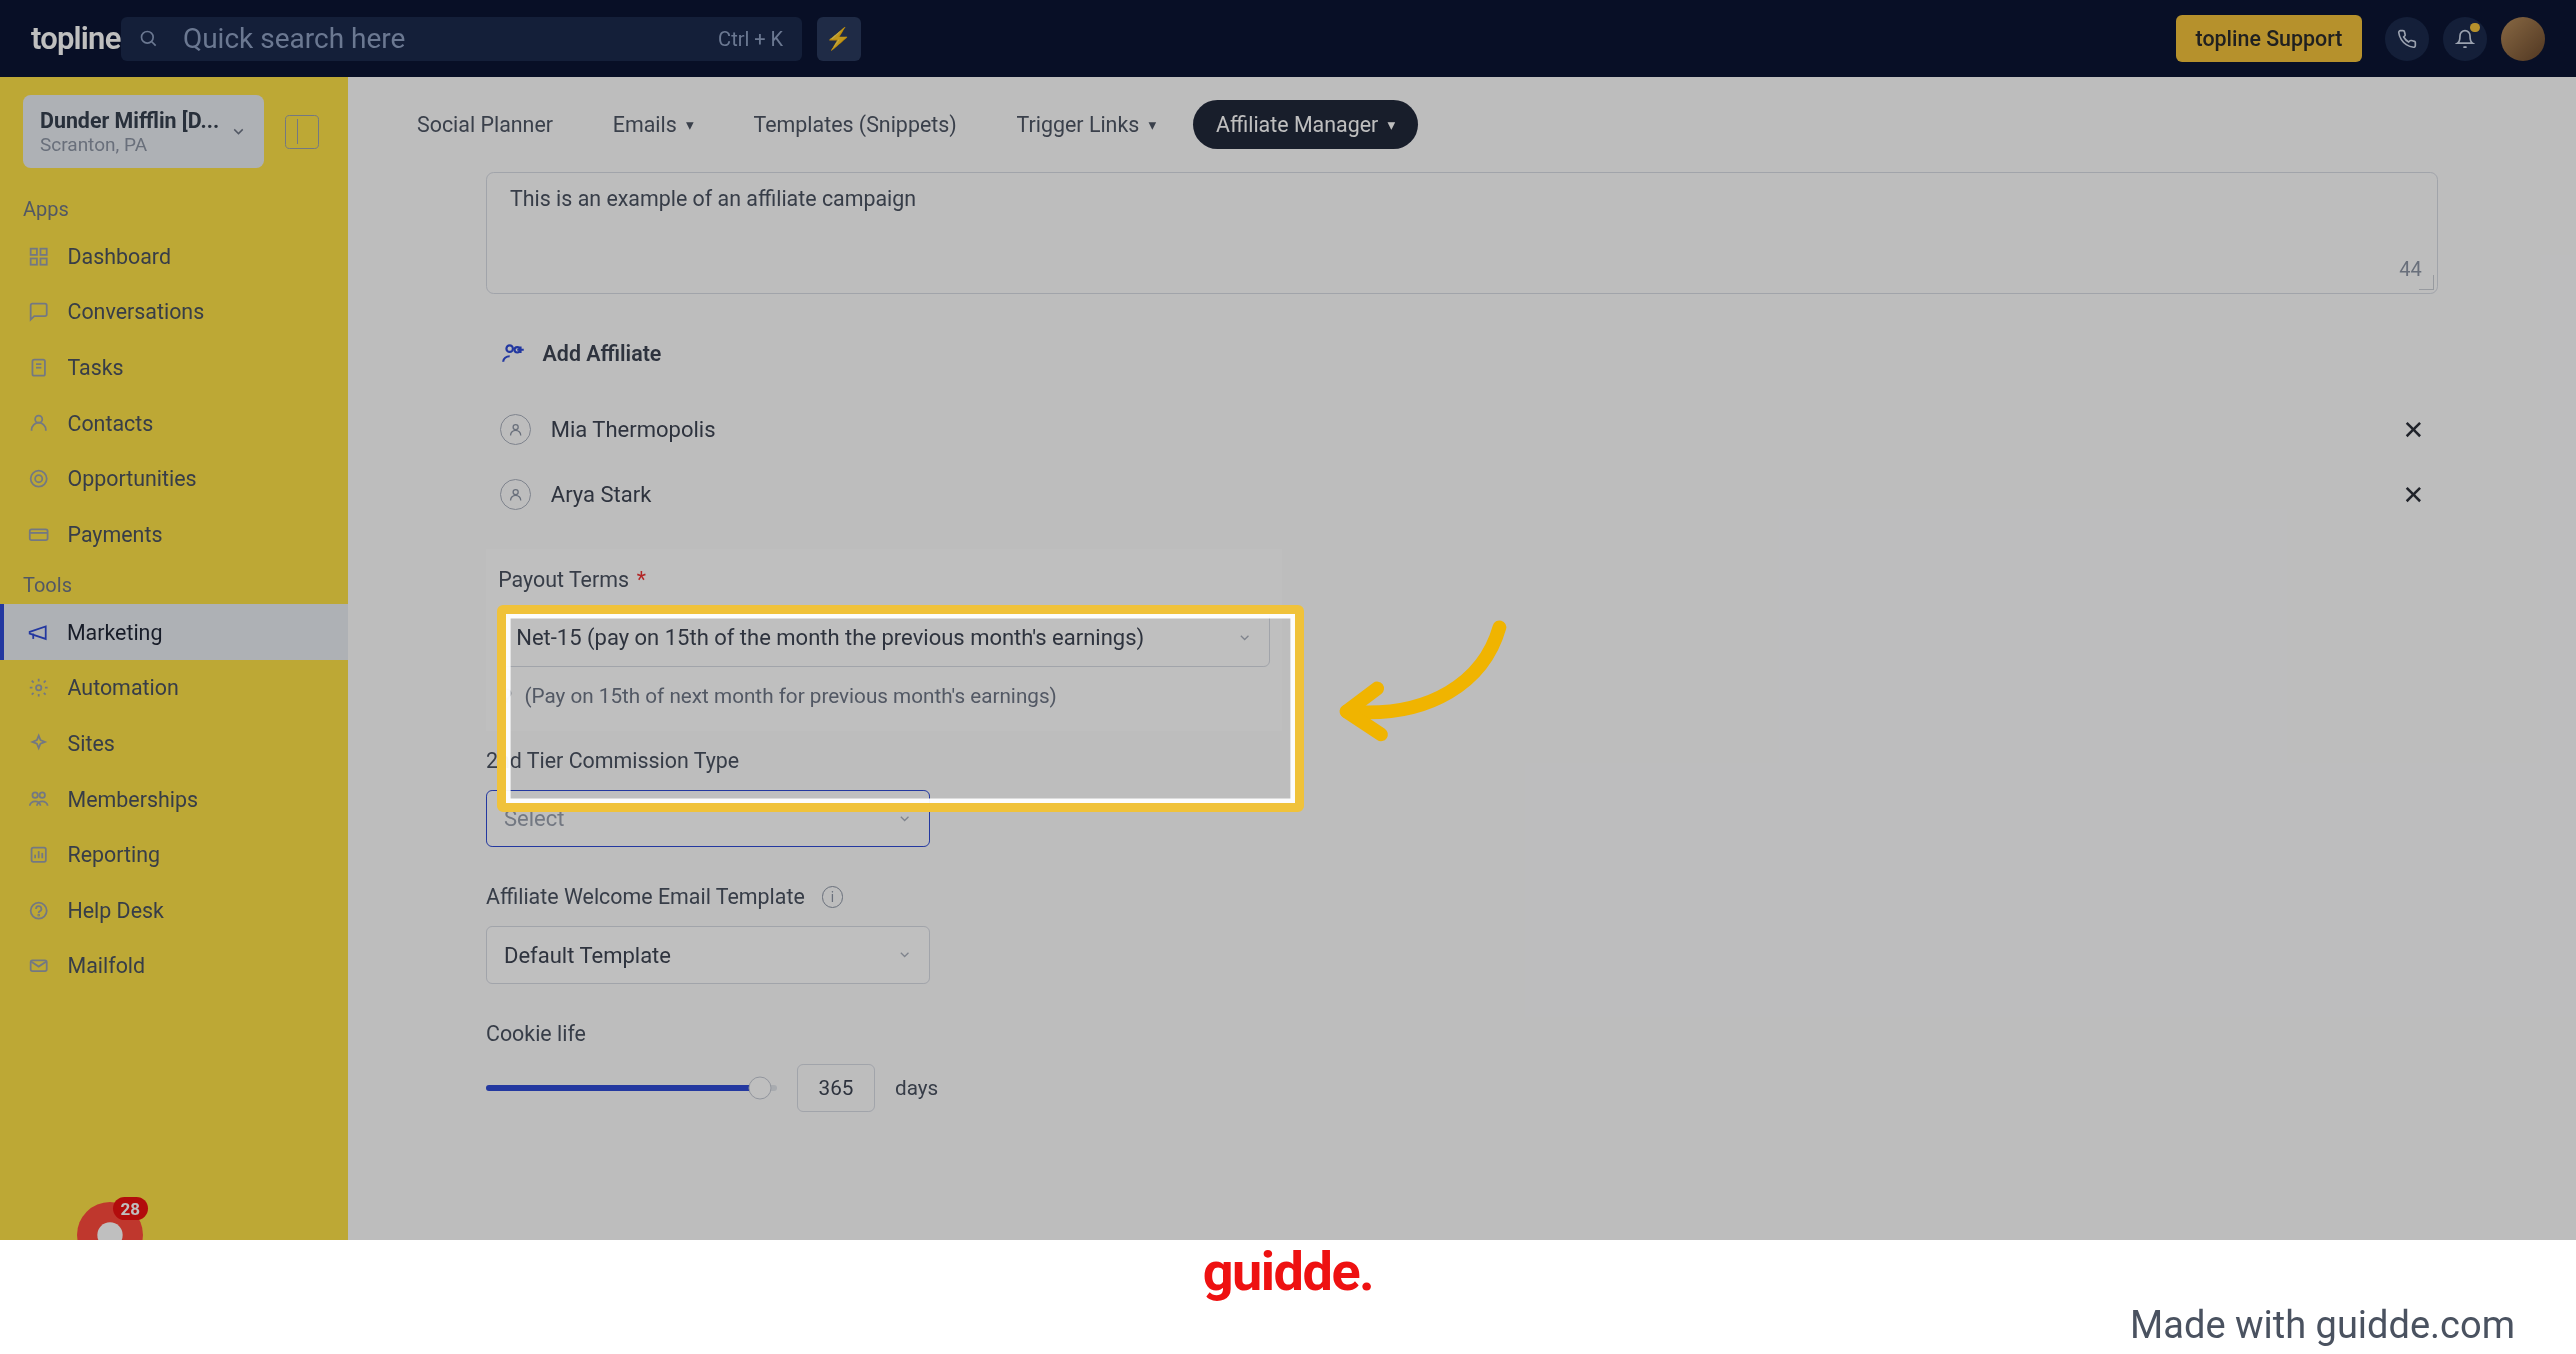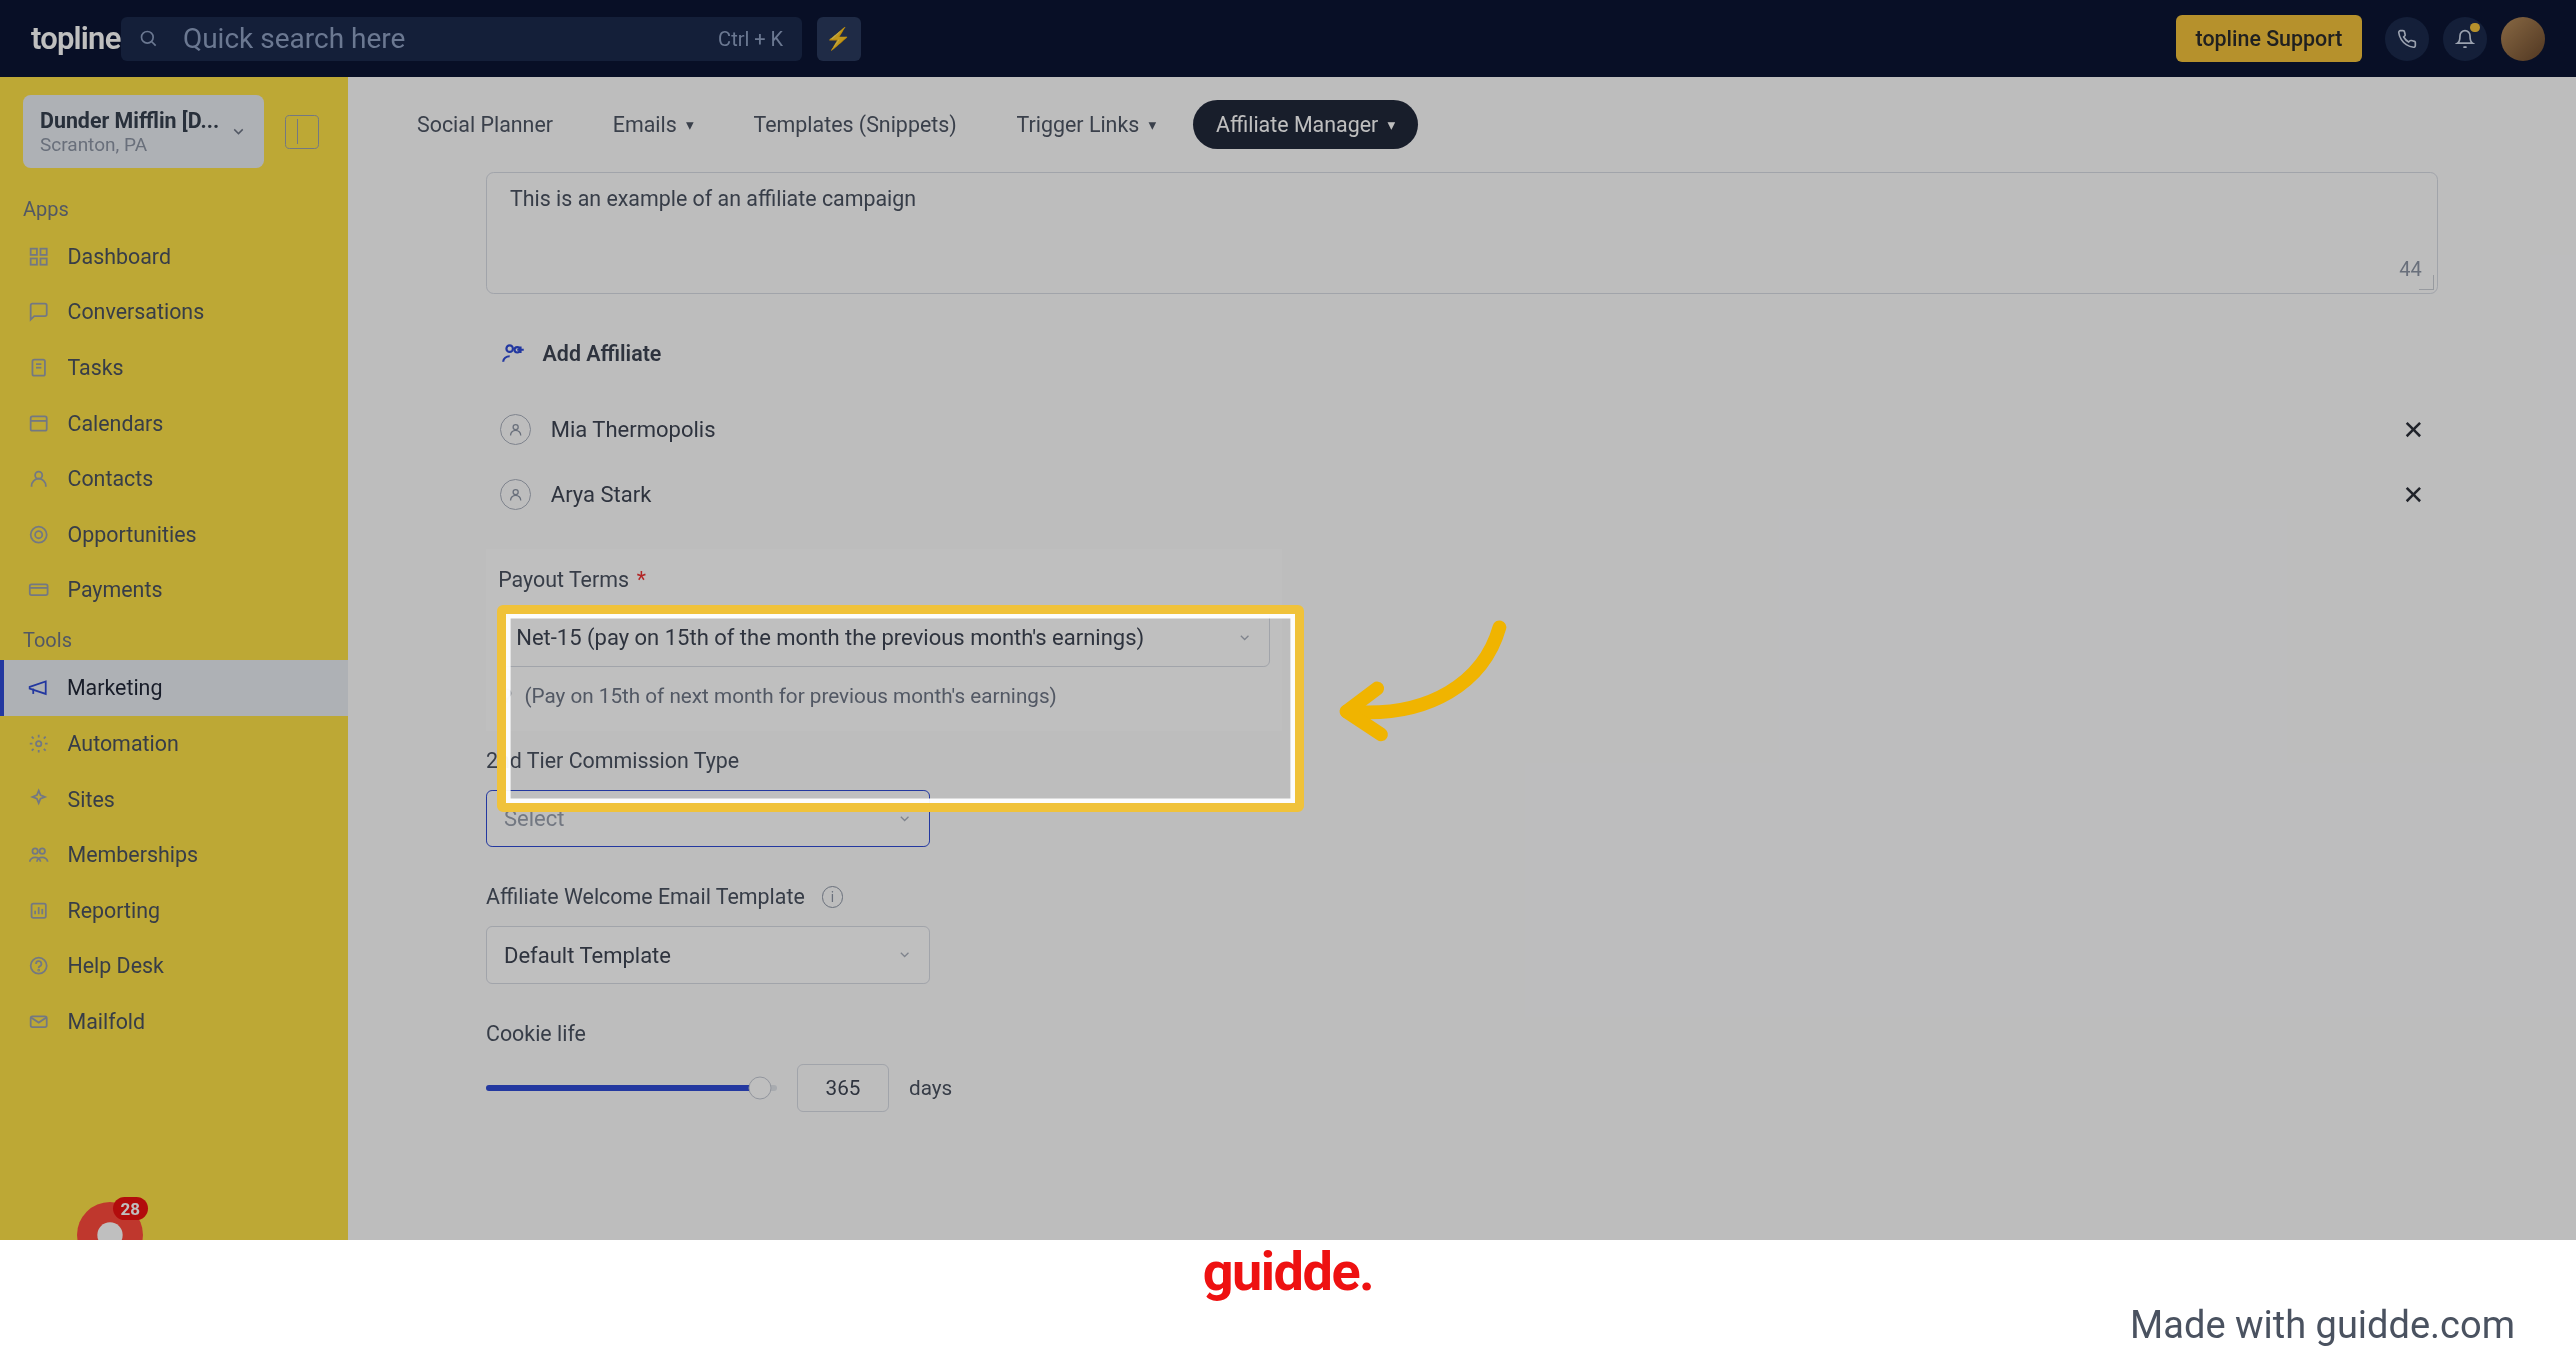--- a/index.html
+++ b/index.html
@@ -78,21 +78,21 @@
   .field-block { margin-top: 23px; }
   .select-box.hover { border: 1.5px solid #2f4bd6; width: 444px; }
   .placeholder-txt { color:#9aa1ae; }
   .select-box.plain { width: 444px; }
   .info-icon { width:21.4px; height:21.4px; border:1.5px solid #8c95a4; border-radius:50%; display:inline-flex; align-items:center; justify-content:center; font-size:13.8px; color:#8c95a4; margin-left:9.2px; }
 
   .slider-row { display:flex; align-items:center; gap:20px; margin-top: 18.4px; }
   .slider-track { position:relative; flex: 0 0 291px; height: 6.1px; background:#e1e4ea; border-radius: 3.1px; }
   .slider-fill { position:absolute; left:0; top:0; bottom:0; width: 94%; background:#2f4bd6; border-radius:3.1px; }
   .slider-thumb { position:absolute; top:50%; left:94%; transform:translate(-50%,-50%); width:23px; height:23px; background:#fff; border:1.5px solid #c3c8d2; border-radius:50%; }
-  .days-input { border:1.5px solid #d7dbe3; border-radius:6.1px; padding: 10.7px 17px; font-size:20.7px; color:#3e4553; width:92px; text-align:center; }
+  .days-input { border:1.5px solid #d7dbe3; border-radius:6.1px; padding: 10.7px 17px; font-size:20.7px; color:#3e4553; width:78px; text-align:center; }
   .days-label { font-size:20.7px; color:#4a5260; }
 
   
   .footer { position: absolute; left:0; right:0; bottom:0; height: 115px; background:#fff; display:flex; align-items:center; padding: 0 61px; z-index: 70; flex-direction: column; }
   .guidde-logo { font-size: 54px; font-weight: 700; color:#e11; letter-spacing:-1.5px; }
   .made-with { margin-left:auto; font-size: 38px; color:#4a5260; }
 
   svg { display:block; }
 </style>
 </head>
@@ -175,29 +175,20 @@
   </div>
   <div class="nav-item">
     <span class="nav-icon">
           <svg width="21.4" height="21.4" viewBox="0 0 24 24" fill="none" stroke="currentColor" stroke-width="2">
             <rect x="5" y="3" width="14" height="18" rx="2"></rect>
             <line x1="9" y1="8" x2="15" y2="8"></line>
             <line x1="9" y1="12" x2="15" y2="12"></line>
           </svg>
         </span>
     <span>Tasks</span>
-  </div>
-  <div class="nav-item">
-    <span class="nav-icon">
-          <svg width="21.4" height="21.4" viewBox="0 0 24 24" fill="none" stroke="currentColor" stroke-width="2">
-            <rect x="3" y="5" width="18" height="16" rx="2"></rect>
-            <line x1="3" y1="10" x2="21" y2="10"></line>
-          </svg>
-        </span>
-    <span>Calendars</span>
   </div>
   <div class="nav-item">
     <span class="nav-icon">
           <svg width="21.4" height="21.4" viewBox="0 0 24 24" fill="none" stroke="currentColor" stroke-width="2">
             <circle cx="12" cy="8" r="4"></circle>
             <path d="M4 21v-1a7 7 0 0 1 16 0v1"></path>
           </svg>
         </span>
     <span>Contacts</span>
   </div>

